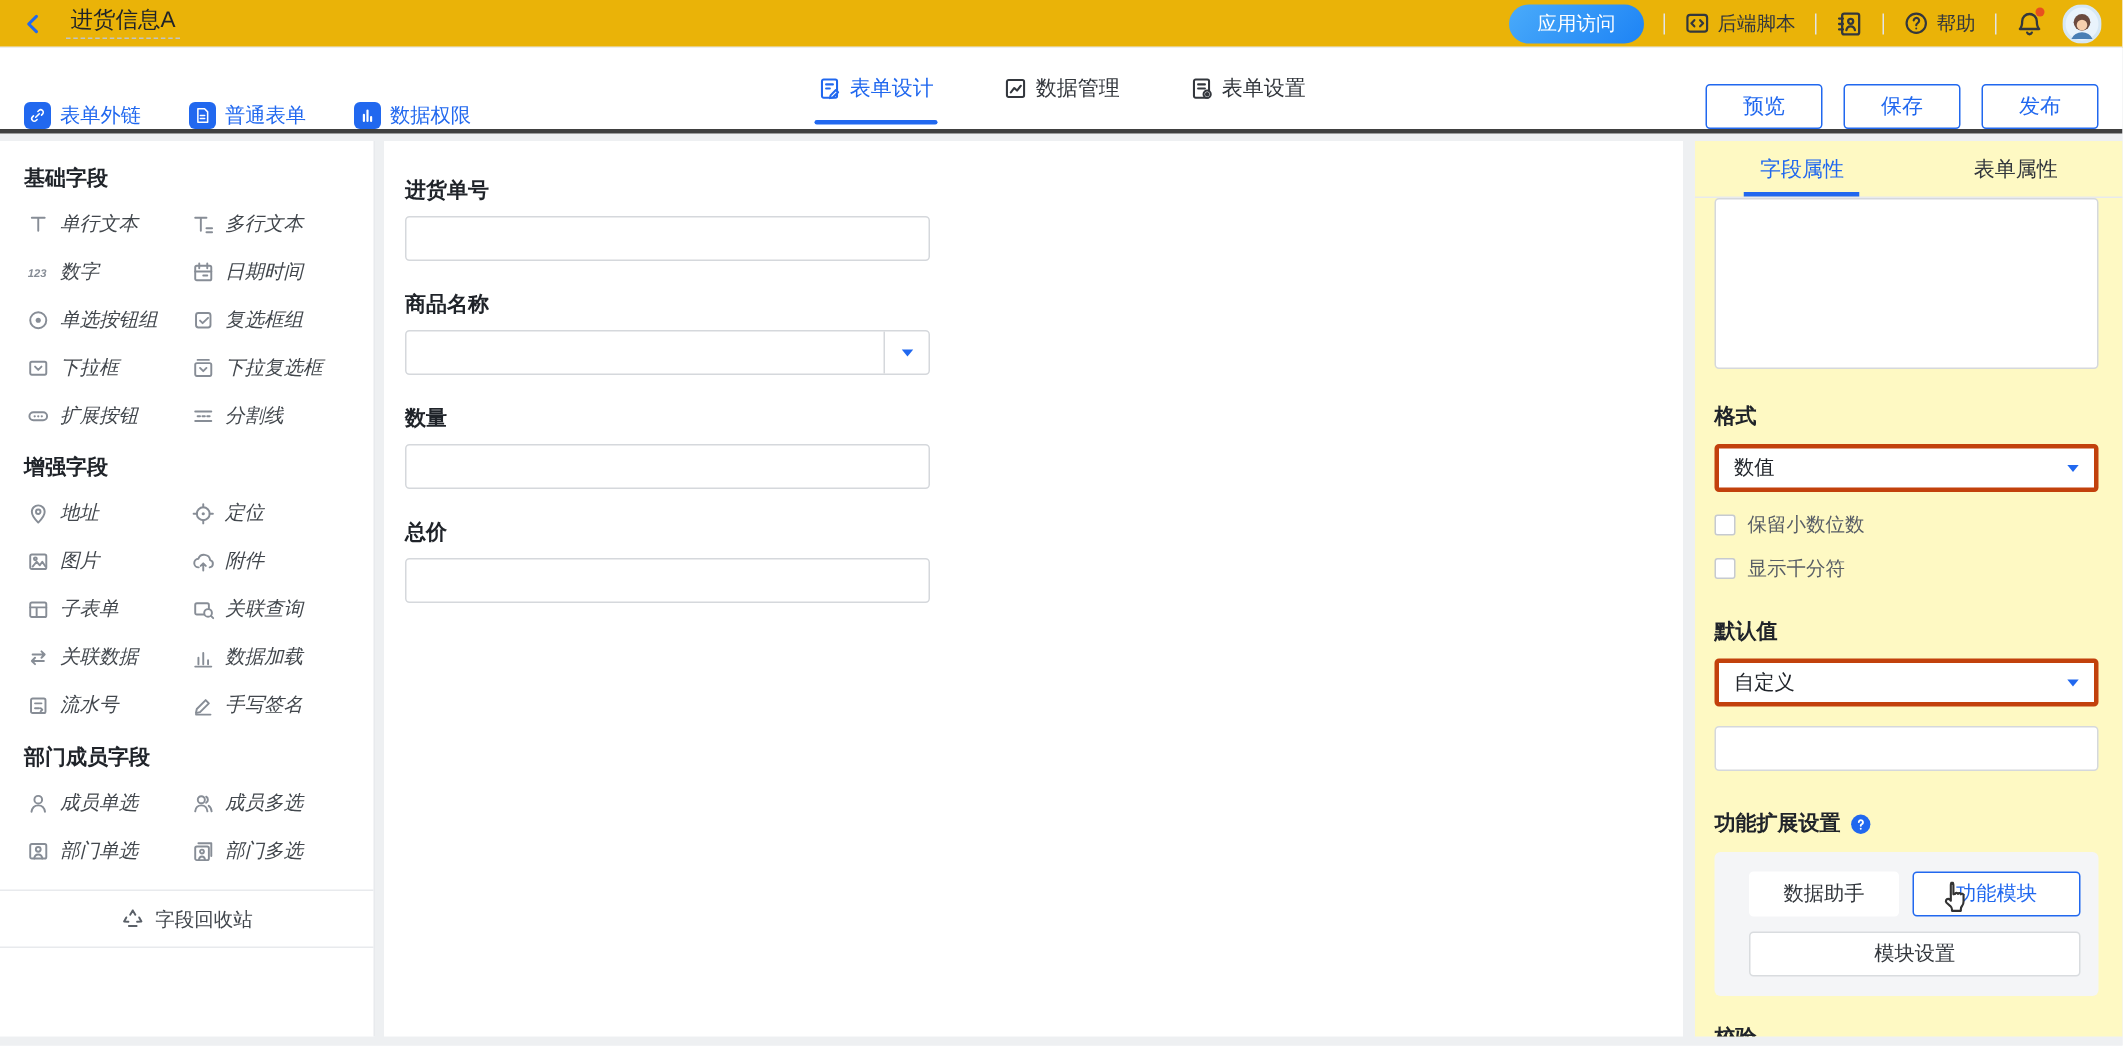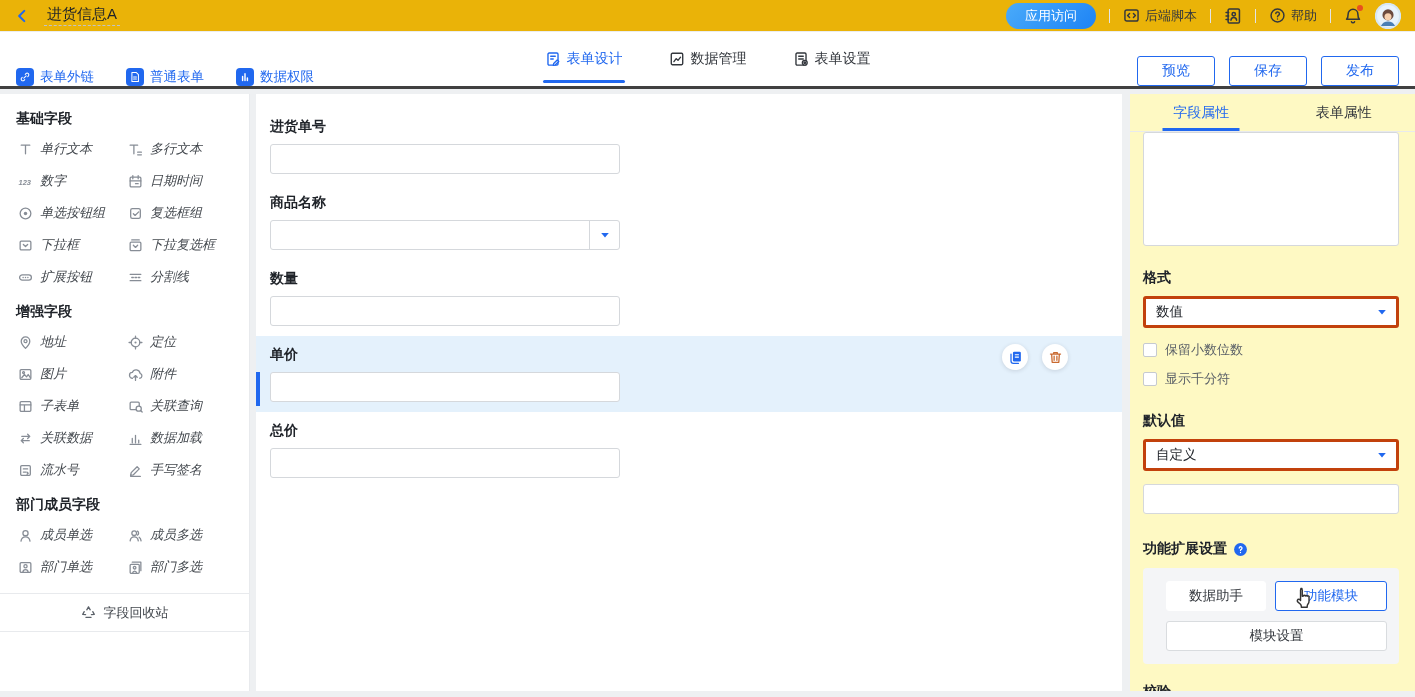--- a/index.html
+++ b/index.html
@@ -517,43 +517,20 @@
                 <svg viewBox="0 0 14 14" width="14" height="14" fill="none" stroke="currentColor" stroke-width="1.2" stroke-linecap="round" stroke-linejoin="round" aria-hidden="true" style="display:block">
                   <path d="M3.2 5h7.6L7 9.6z" fill="currentColor" stroke="none"></path>
                 </svg>
               </span>
        </div>
    </div>
           <div class="f-row">
      <div class="f-label">数量</div>
      <div class="f-input"></div>
    </div>
-          <div class="f-row selected">
-     <div class="f-label">单价</div>
-     <div class="f-input"></div>
-            <div class="row-tools">
-         <span class="tool-circle tc-copy">
-                <span>
-                  <svg viewBox="0 0 14 14" width="15" height="15" fill="none" stroke="currentColor" stroke-width="1.2" stroke-linecap="round" stroke-linejoin="round" aria-hidden="true" style="display:block">
-                    <rect x="4.6" y="1.6" width="7.4" height="9.2" rx="1.2" fill="currentColor" stroke="none"></rect>
-                    <path d="M6.8 4.4h3M6.8 6.6h3" stroke="#fff" stroke-width="1.1"></path>
-                    <path d="M2.8 3.8v6.4a2.2 2.2 0 0 0 2.2 2.2h4.8"></path>
-                  </svg>
-                </span>
-              </span>
-         <span class="tool-circle tc-trash">
-                <span>
-                  <svg viewBox="0 0 14 14" width="15" height="15" fill="none" stroke="currentColor" stroke-width="1.2" stroke-linecap="round" stroke-linejoin="round" aria-hidden="true" style="display:block">
-                    <path d="M2.3 3.8h9.4M5.3 3.8V2.5h3.4v1.3M3.4 3.8l.5 7.7h6.2l.5-7.7"></path>
-                    <path d="M5.7 5.8v3.8M8.3 5.8v3.8"></path>
-                  </svg>
-                </span>
-              </span>
-       </div>
-   </div>
           <div class="f-row">
      <div class="f-label">总价</div>
      <div class="f-input"></div>
    </div>
         </div>
     </main>
 
     <section class="panel">
       <div class="panel-tabs">
           <div class="panel-tab active">字段属性</div>

